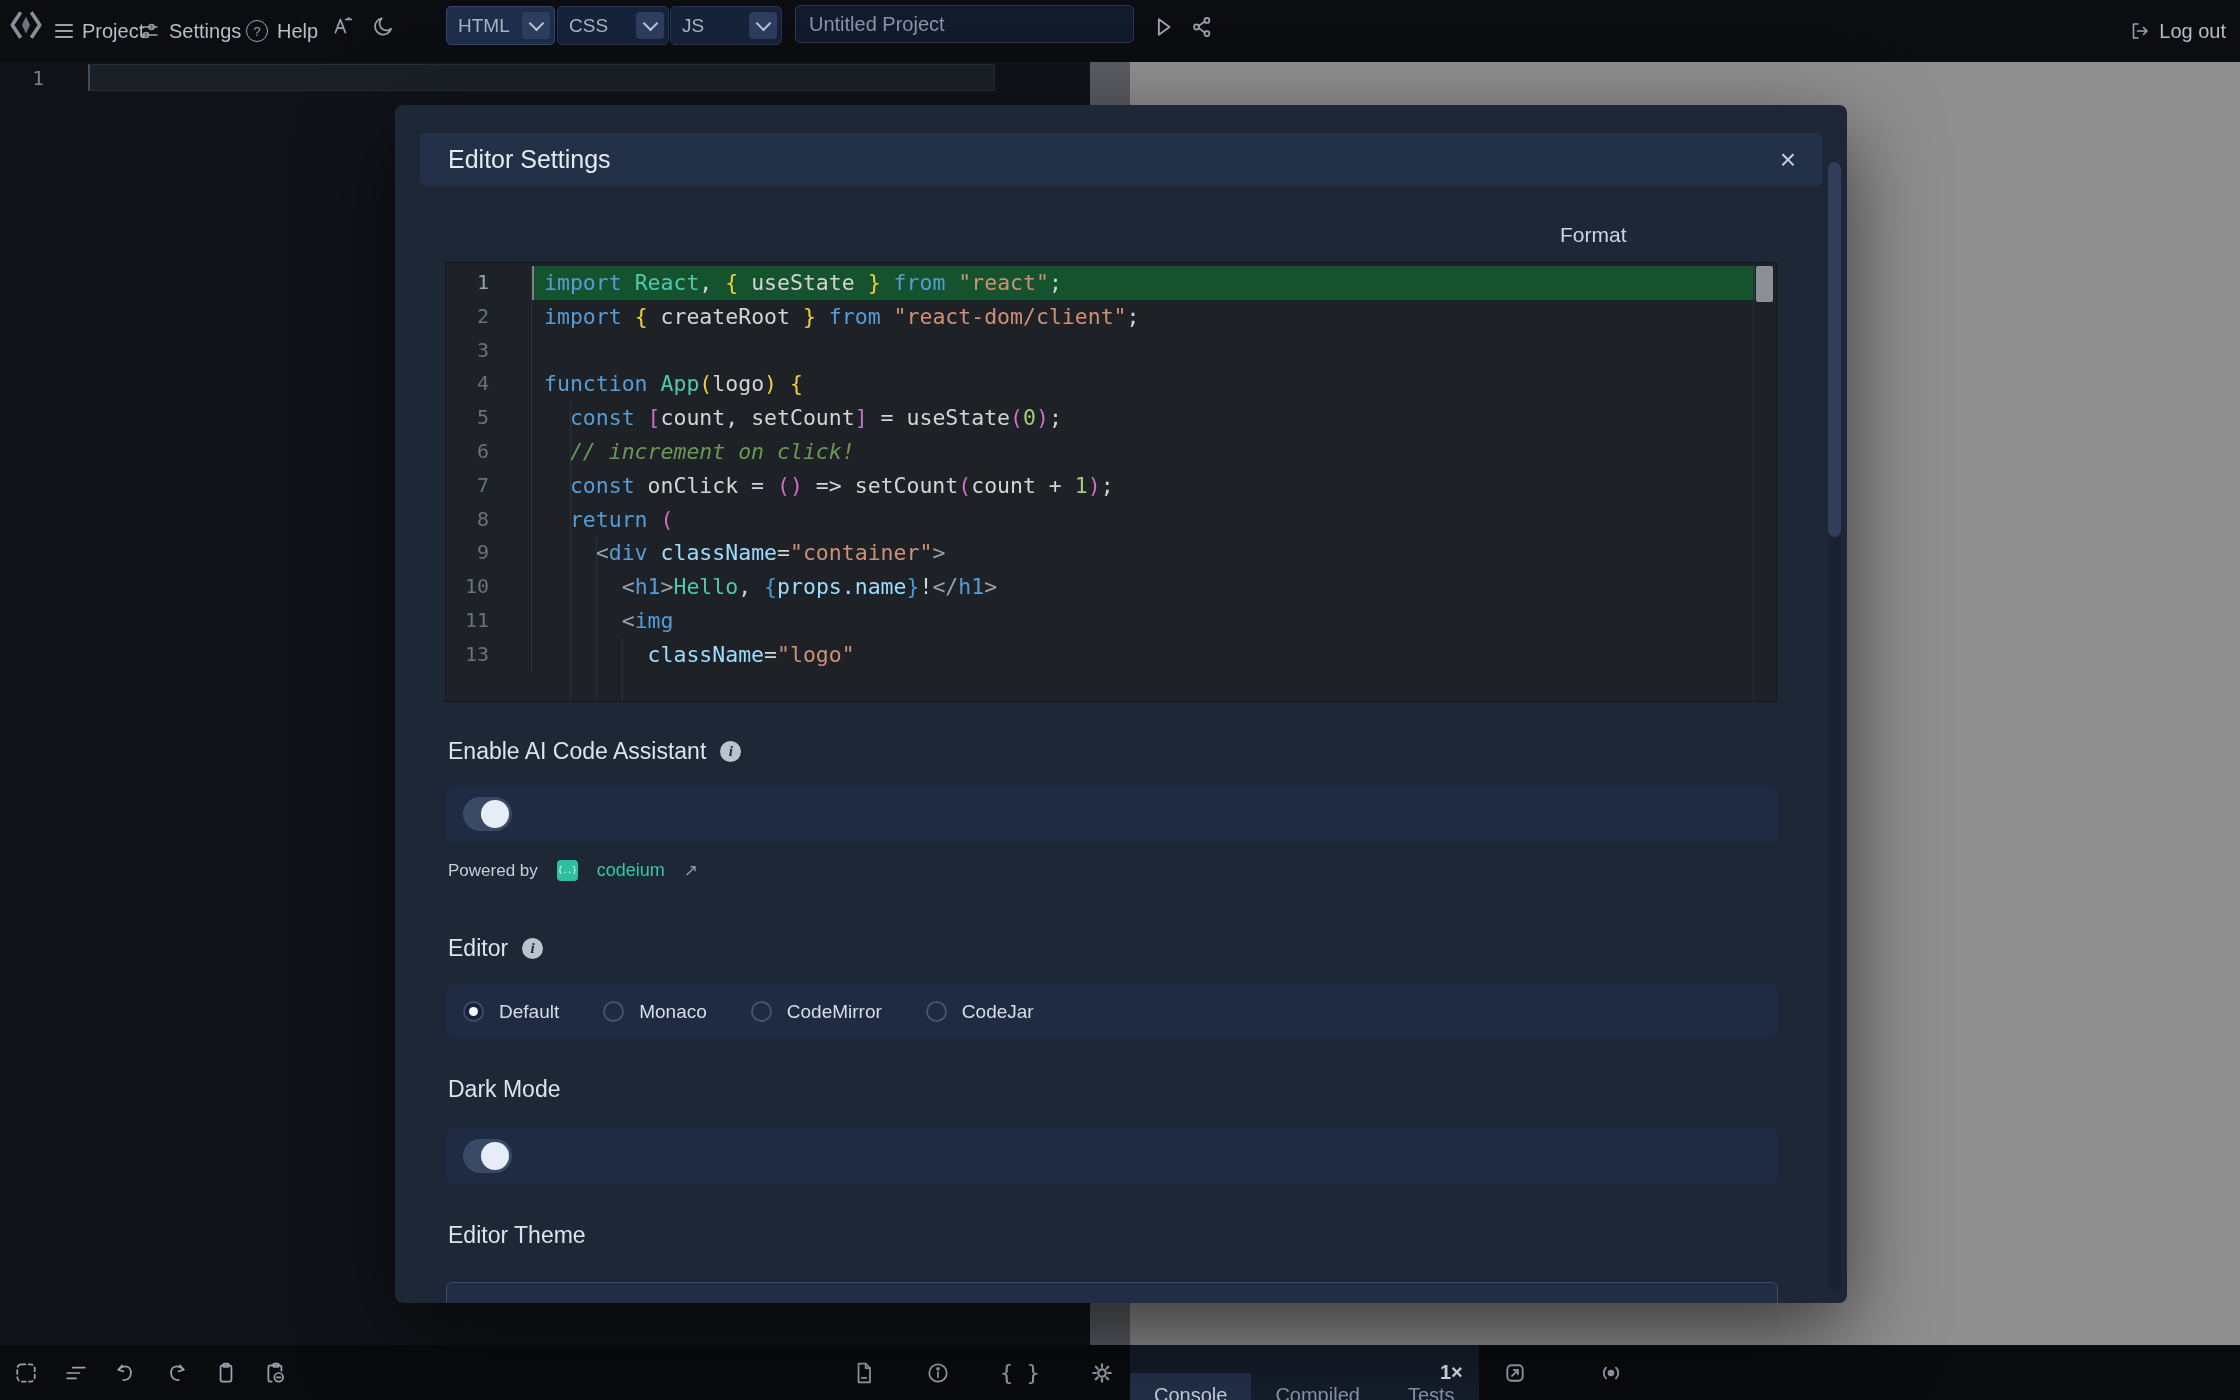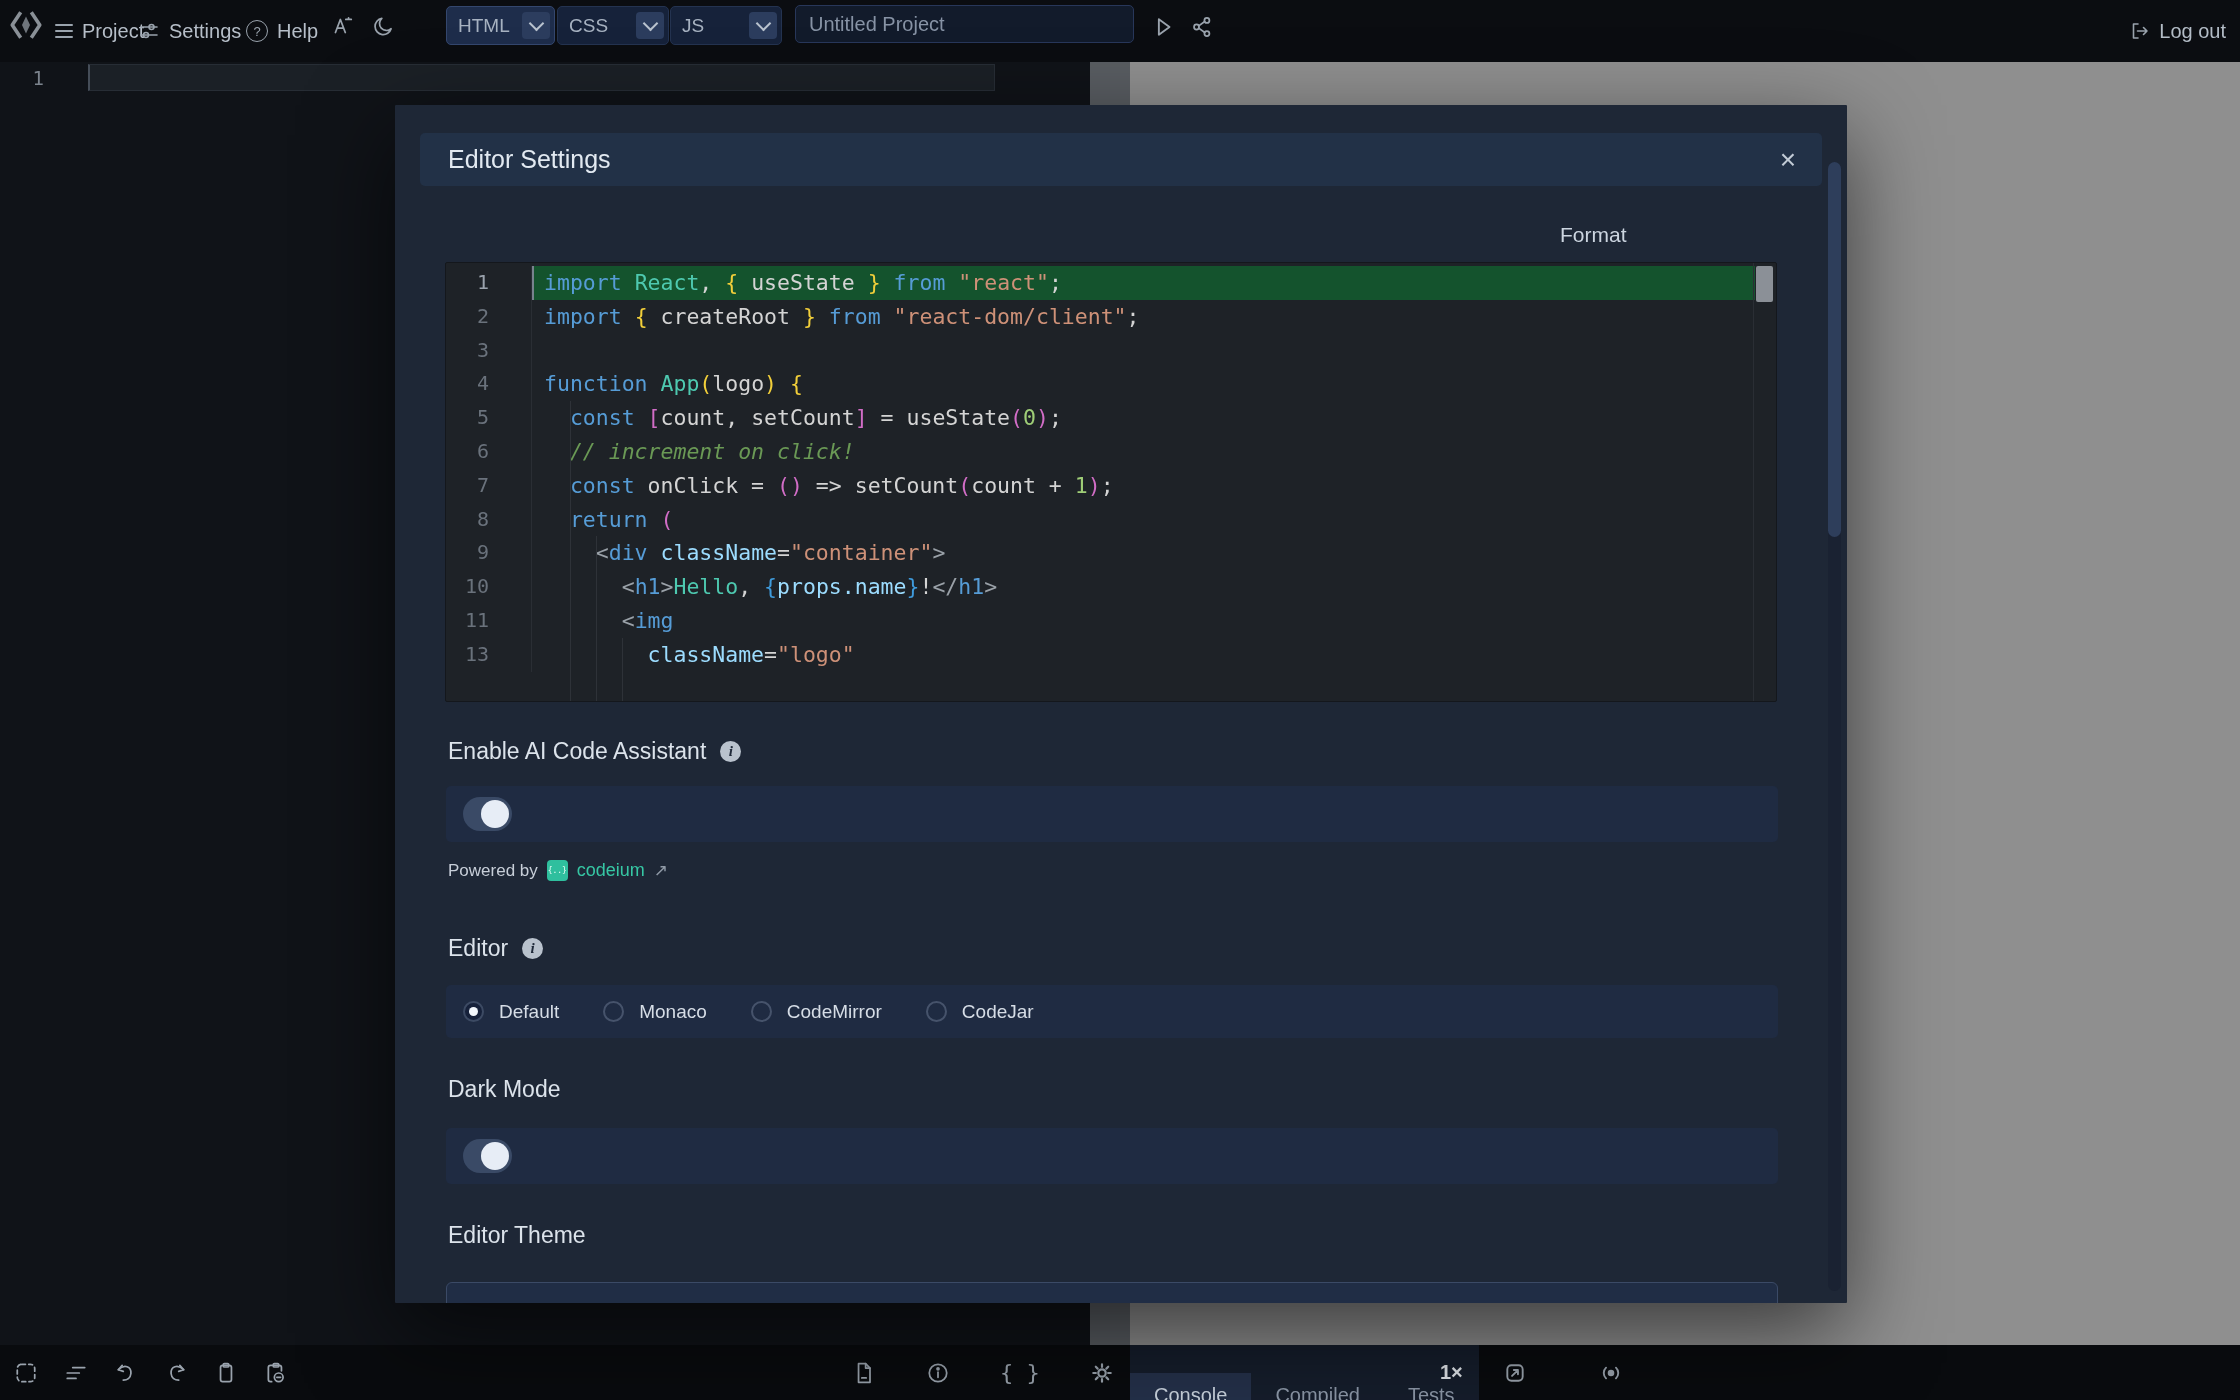--- a/index.html
+++ b/index.html
@@ -57,21 +57,21 @@
   .tab-strip{position:absolute;left:1130px;top:0;height:55px;display:flex;background:#151d2b;}
   .tab{height:44px;display:flex;align-items:center;padding:0 24px;font-size:20px;color:#8b96a6;cursor:pointer;margin-top:28px;}
   .tab.active{background:#243049;color:#c8d1dc;}
   .zoom-label{position:absolute;left:1440px;top:0;height:55px;display:flex;align-items:center;
               font-size:20px;font-weight:bold;color:#dfe3e8;}
   .bb-ext{position:absolute;left:1502px;top:15px;}
   .bb-live{position:absolute;left:1598px;top:15px;}
 
   
   .modal{position:absolute;left:395px;top:105px;width:1452px;height:1198px;background:#1e2736;
-         border-radius:1px;box-shadow:0 30px 90px rgba(0,0,0,.6);overflow:hidden;}
+         border-radius:8px;box-shadow:0 30px 90px rgba(0,0,0,.6);overflow:hidden;}
   .modal-header{position:absolute;left:25px;top:28px;width:1402px;height:53px;background:#223147;
                 border-radius:5px;display:flex;align-items:center;}
   .modal-title{margin-left:28px;font-size:25px;color:#e2e9f1;}
   .modal-close{position:absolute;right:26px;top:0;height:53px;display:flex;align-items:center;
                font-size:28px;color:#c2cbd6;cursor:pointer;font-weight:300;}
   .sec-heading{position:absolute;display:flex;align-items:center;gap:14px;font-size:23px;color:#dce3eb;}
   .info{width:21px;height:21px;border-radius:50%;background:#b9c2cd;color:#202a3a;
         font:italic bold 15px "Liberation Serif",serif;display:flex;align-items:center;justify-content:center;}
   .row{position:absolute;left:51px;width:1332px;background:#1f2b42;border-radius:5px;}
   .format-btn{position:absolute;left:1165px;top:118px;font-size:21px;color:#ccd5e0;cursor:pointer;}
@@ -97,21 +97,21 @@
   .toggle-row{height:56px;display:flex;align-items:center;padding-left:17px;box-sizing:border-box;}
   .toggle{width:49px;height:34px;border-radius:17px;background:#3a4a66;position:relative;cursor:pointer;}
   .toggle .knob{position:absolute;right:3px;top:3px;width:28px;height:28px;border-radius:50%;background:#e7edf6;}
   .radio-row{height:53px;display:flex;align-items:center;padding-left:17px;gap:44px;box-sizing:border-box;}
   .radio-item{display:flex;align-items:center;gap:15px;cursor:pointer;}
   .radio{width:21px;height:21px;border-radius:50%;border:2px solid #46536b;box-sizing:border-box;
          display:flex;align-items:center;justify-content:center;}
   .radio.sel{background:#16213a;border-color:#3c4a63;}
   .radio .dot{width:9px;height:9px;border-radius:50%;background:#f2f6fb;}
   .radio-label{font-size:19px;color:#d6dde6;}
-  .powered{position:absolute;left:53px;top:755px;display:flex;align-items:center;gap:9px;
+  .powered{position:absolute;left:53px;top:755px;display:flex;align-items:center;gap:19px;
            font-size:17px;color:#c7ced8;}
   .codeium-ic{width:21px;height:21px;background:#2fbf9e;border-radius:4px;display:flex;align-items:center;
               justify-content:center;font-family:"DejaVu Sans Mono",monospace;font-size:8px;color:#eafff9;}
   .codeium-lbl{color:#36c7a4;font-size:18px;cursor:pointer;}
   .ext-arrow{color:#8f99a6;font-size:17px;}
   .theme-box{position:absolute;left:51px;top:1177px;width:1332px;height:40px;background:#202d45;
              border:1px solid #3b4a66;border-radius:6px;box-sizing:border-box;}
   .modal-sb-track{position:absolute;right:6px;top:57px;bottom:12px;width:13px;background:#1a2232;border-radius:7px;}
   .modal-sb-thumb{position:absolute;right:6px;top:57px;width:13px;height:375px;background:#2e3e5b;border-radius:7px;}
 </style>

